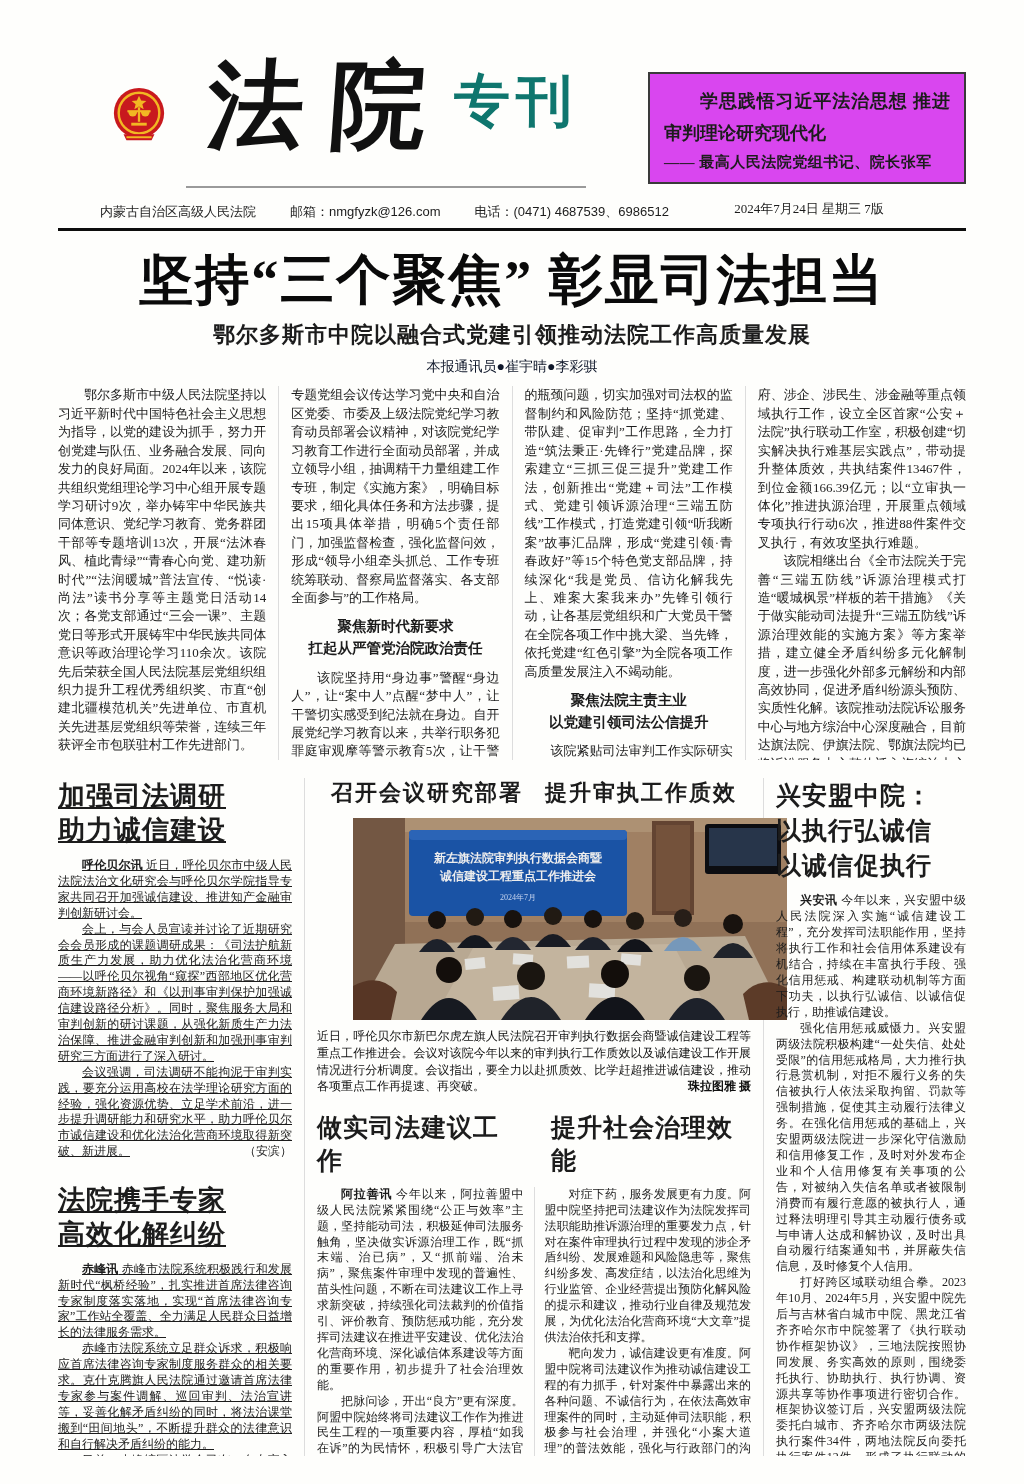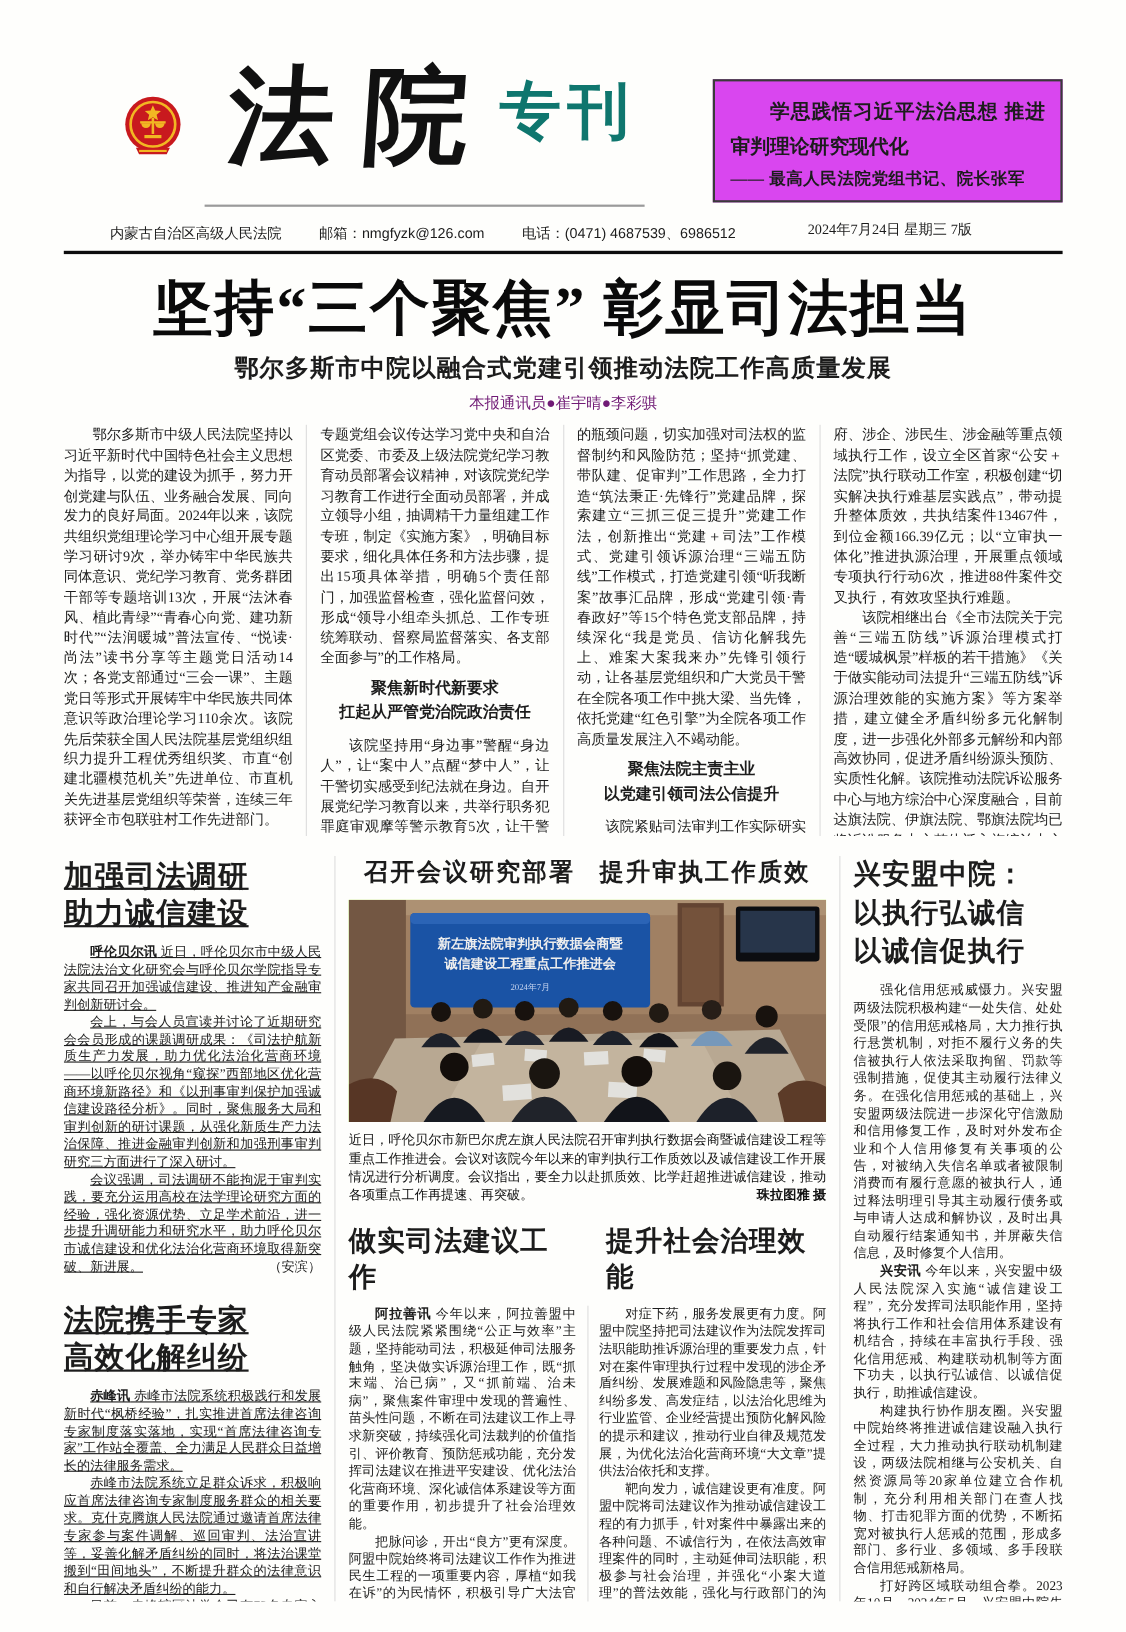--- a/index.html
+++ b/index.html
@@ -22,21 +22,21 @@
              padding:12px 14px 10px;background:#d946ef;}
   .motto-main{font-size:18px;font-weight:900;line-height:1.75;text-indent:2em;text-align:justify;}
   .motto-attr{font-size:15px;font-weight:700;margin-top:4px;letter-spacing:0.5px;}
   .date-line{position:absolute;right:0;top:200px;width:314px;text-align:center;font-size:13px;}
   .black-rule{position:absolute;left:0;right:0;top:228px;height:3px;background:#0d0d0d;}
 
   
   .headline{margin:18px 0 0;text-align:center;font-size:54px;font-weight:900;
             letter-spacing:2px;line-height:1.12;color:#0a0a0a;}
   .subhead{margin:10px 0 0;text-align:center;font-size:22px;font-weight:900;letter-spacing:1px;}
-  .byline{margin:8px 0 2px;text-align:center;font-size:14px;color:#701a75;}
+  .byline{margin:8px 0 2px;text-align:center;font-size:14px;color:#0f172a;}
   .lead-cols{display:flex;margin-top:10px;height:374px;overflow:hidden;}
   .lcol{flex:1;padding:0 12px;font-size:13px;line-height:18.4px;text-align:justify;}
   .lcol:first-child{padding-left:0;} .lcol:last-child{padding-right:0;}
   .lcol + .lcol{border-left:1px solid #ddd;}
   .lcol p{margin:0;text-indent:2em;}
   .lcol p.cont{text-indent:0;}
   .colsub{font-weight:900;text-align:center;font-size:14.5px;line-height:1.5;margin:9px 0;}
 
   
   .bottom{display:flex;margin-top:18px;height:678px;overflow:hidden;}
@@ -45,21 +45,21 @@
   .b-right{flex:1;padding-left:12px;}
   .btext{font-size:12px;line-height:15.9px;text-align:justify;}
   .btext p{margin:0;text-indent:2em;}
   .b-head{font-size:27px;font-weight:900;line-height:1.25;margin:2px 0 10px;letter-spacing:1px;}
   .b-head.second{margin-top:24px;}
   .inline-credit{float:right;}
   .lead-in{font-weight:900;}
 
   .mid-headrow{display:flex;justify-content:space-between;padding:0 14px;font-size:22px;
                font-weight:900;letter-spacing:2px;margin:0 0 10px;}
-  .photo{width:100%;height:202px;background:#bef264;overflow:hidden;}
+  .photo{width:100%;height:202px;background:#eab308;overflow:hidden;margin-left:36px;}
   .caption{font-size:12px;line-height:16.6px;margin-top:8px;text-align:justify;color:#111;}
   .caption .photo-credit{float:right;font-weight:700;}
   .mid-art-head{display:flex;justify-content:center;gap:34px;font-size:25px;font-weight:900;
                 letter-spacing:1px;margin:16px 0 10px;}
   .mid-cols{display:flex;}
   .mc{flex:1;padding-right:10px;}
   .mc + .mc{border-left:1px solid #ddd;padding-left:10px;padding-right:0;}
 
   .r-head{font-size:25px;font-weight:900;line-height:1.4;margin:0 0 10px;letter-spacing:1px;}
 </style>
@@ -271,21 +271,20 @@
           </div>
         </div>
       </div>
 
       <div class="b-right btext">
         <div class="r-head">
           <div>兴安盟中院：</div>
           <div>以执行弘诚信</div>
           <div>以诚信促执行</div>
         </div>
+        <p><span class="lead-in">兴安讯</span><span> 今年以来，兴安盟中级人民法院深入实施“诚信建设工程”，充分发挥司法职能作用，坚持将执行工作和社会信用体系建设有机结合，持续在丰富执行手段、强化信用惩戒、构建联动机制等方面下功夫，以执行弘诚信、以诚信促执行，助推诚信建设。</span></p>
         <p>强化信用惩戒威慑力。兴安盟两级法院积极构建“一处失信、处处受限”的信用惩戒格局，大力推行执行悬赏机制，对拒不履行义务的失信被执行人依法采取拘留、罚款等强制措施，促使其主动履行法律义务。在强化信用惩戒的基础上，兴安盟两级法院进一步深化守信激励和信用修复工作，及时对外发布企业和个人信用修复有关事项的公告，对被纳入失信名单或者被限制消费而有履行意愿的被执行人，通过释法明理引导其主动履行债务或与申请人达成和解协议，及时出具自动履行结案通知书，并屏蔽失信信息，及时修复个人信用。</p>
-        <p><span class="lead-in">兴安讯</span><span> 今年以来，兴安盟中级人民法院深入实施“诚信建设工程”，充分发挥司法职能作用，坚持将执行工作和社会信用体系建设有机结合，持续在丰富执行手段、强化信用惩戒、构建联动机制等方面下功夫，以执行弘诚信、以诚信促执行，助推诚信建设。</span></p>
-        <p>构建执行协作朋友圈。兴安盟中院始终将推进诚信建设融入执行全过程，大力推动执行联动机制建设，两级法院相继与公安机关、自然资源局等20家单位建立合作机制，充分利用相关部门在查人找物、打击犯罪方面的优势，不断拓宽对被执行人惩戒的范围，形成多部门、多行业、多领域、多手段联合信用惩戒新格局。</p>
         <p><span>打好跨区域联动组合拳。2023年10月、2024年5月，兴安盟中院先后与吉林省白城市中院、黑龙江省齐齐哈尔市中院签署了《执行联动协作框架协议》，三地法院按照协同发展、务实高效的原则，围绕委托执行、协助执行、执行协调、资源共享等协作事项进行密切合作。框架协议签订后，兴安盟两级法院委托白城市、齐齐哈尔市两级法院执行案件34件，两地法院反向委托执行案件12件，形成了执行联动的强大合力。</span></p>
       </div>
 
     </div>
   </div>
 </div>
 
 </body></html>

